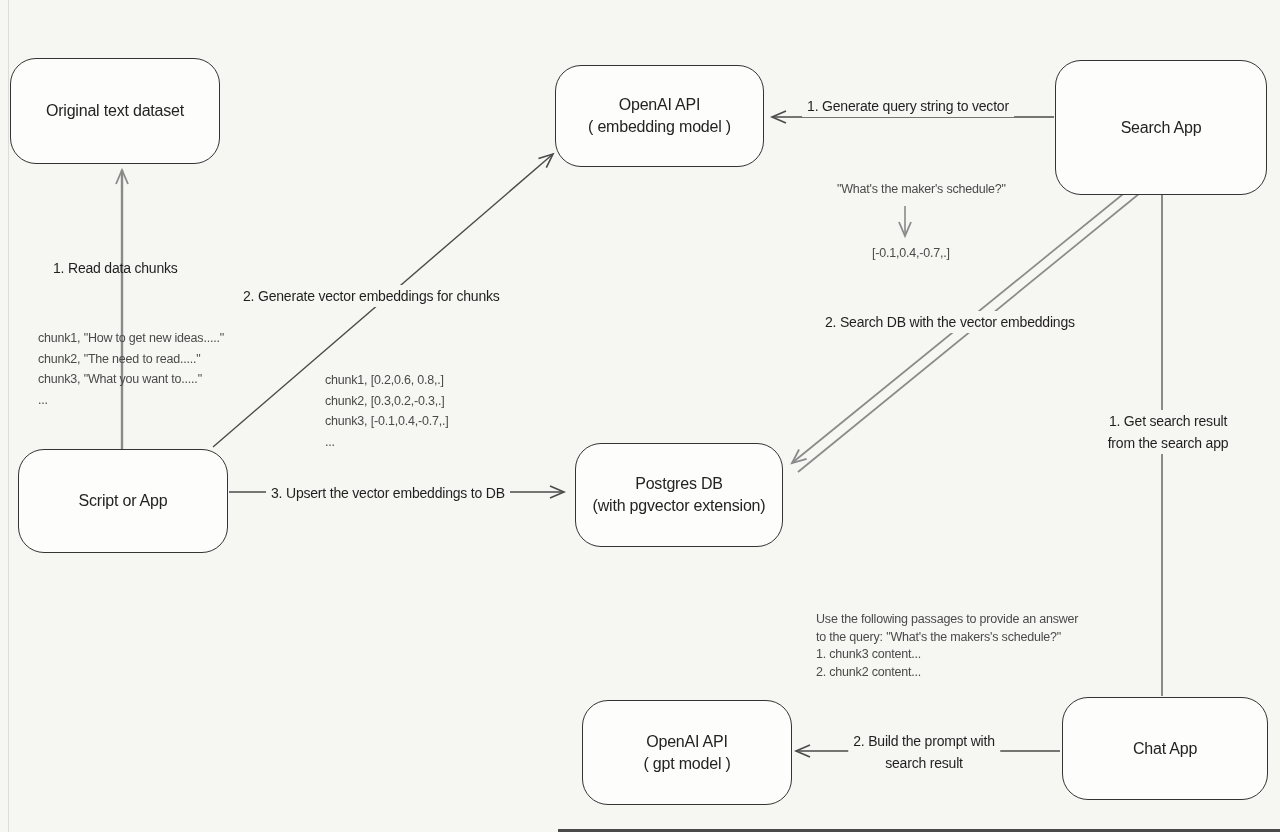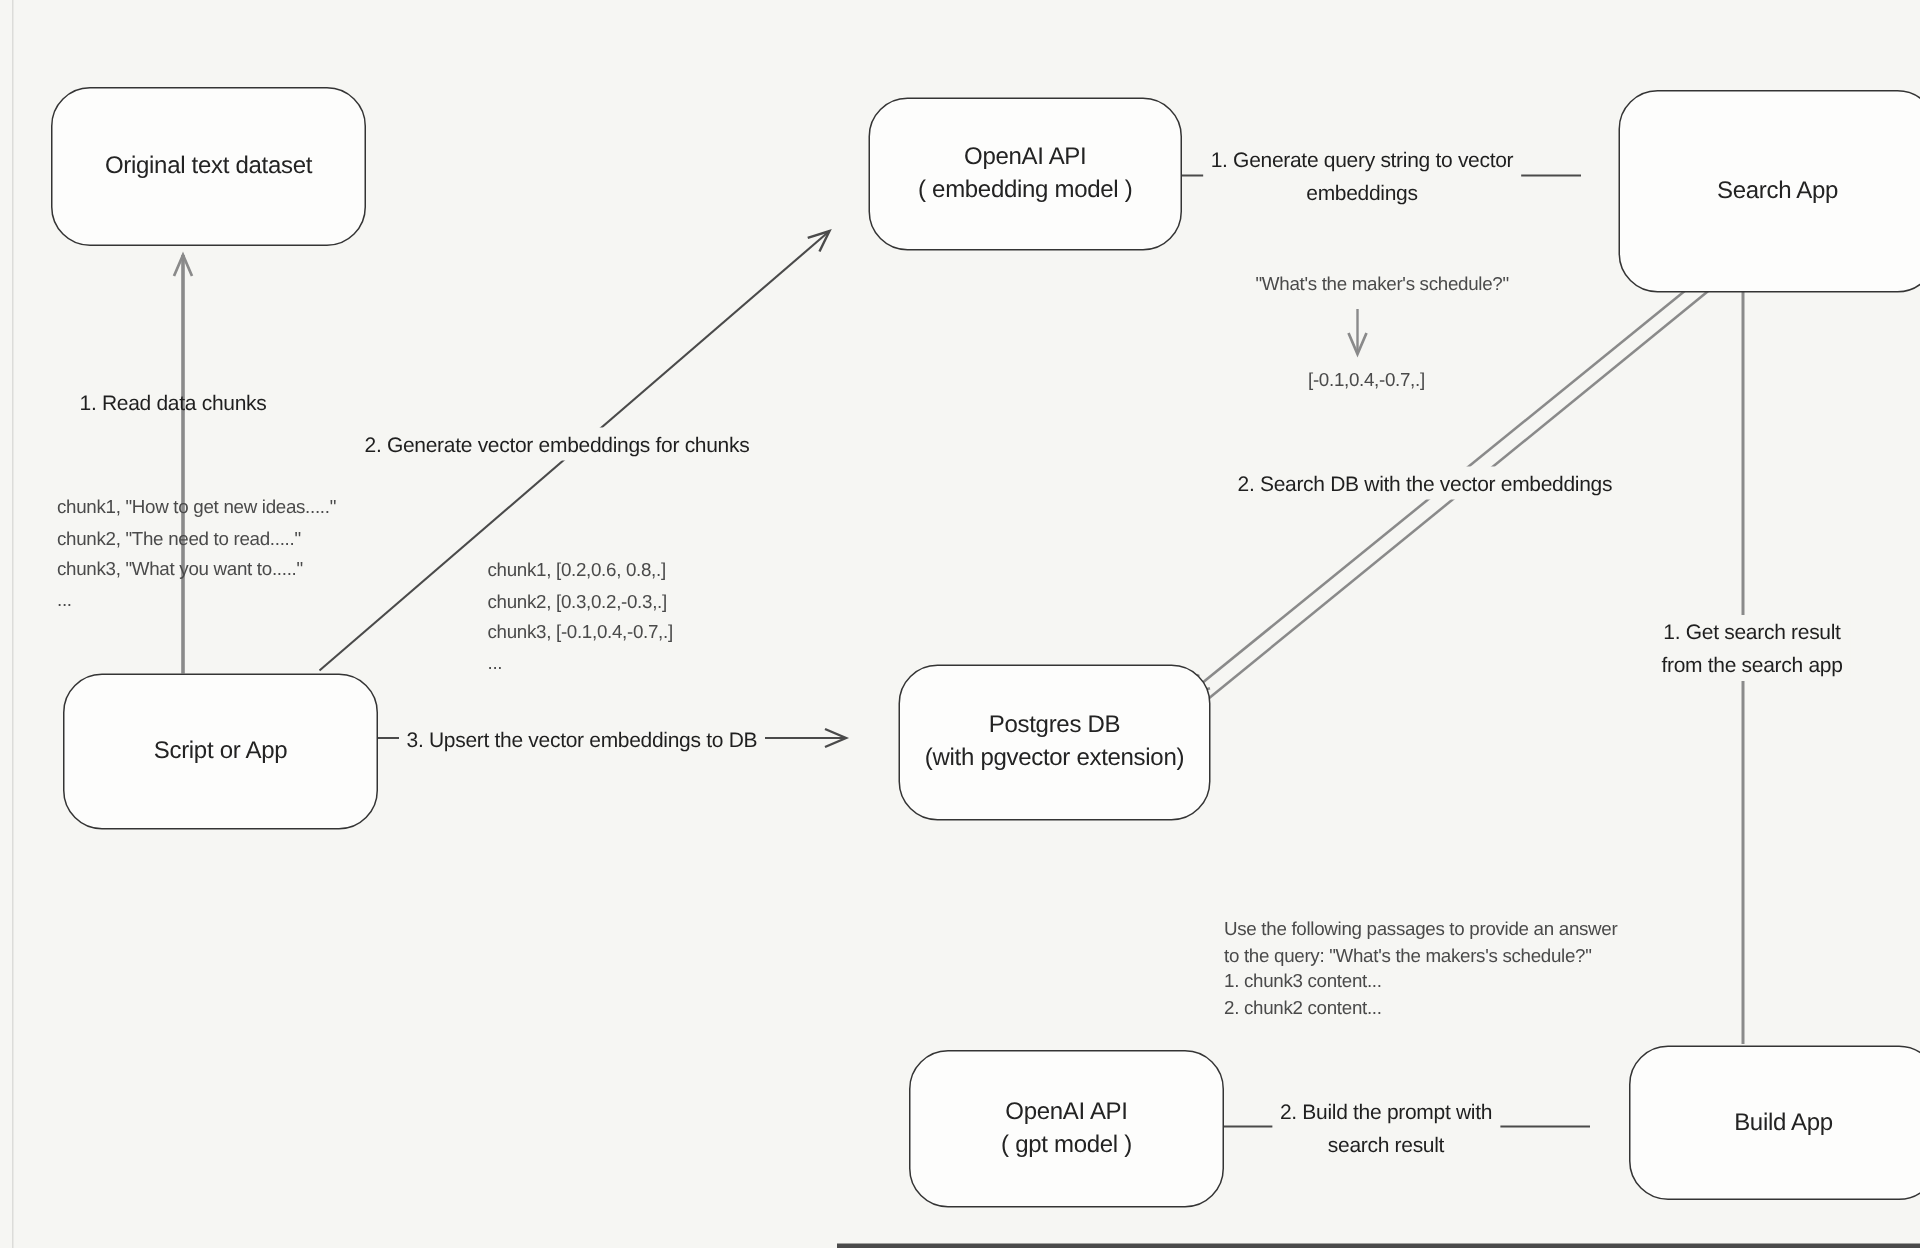--- a/index.html
+++ b/index.html
@@ -18,21 +18,20 @@
   .bottom-bar{position:absolute;left:558px;right:0;bottom:0;height:3px;background:#4a4a4a;z-index:5;}
   .node{
     position:absolute;
     background:#fdfdfc;
     border:1.6px solid #343434;
     border-radius:26px;
     display:flex;flex-direction:column;
     align-items:center;justify-content:center;
     z-index:3;
     box-sizing:border-box;
-    margin-left:24px;
   }
   .node-line{
     font-size:16px;color:#232323;line-height:22px;
     letter-spacing:-0.2px;white-space:nowrap;
   }
   .edge-label{
     position:absolute;z-index:2;
     font-size:14px;color:#1f1f1f;letter-spacing:-0.2px;
     line-height:22px;white-space:nowrap;
   }
@@ -94,32 +93,31 @@
     <div class="node-line">Postgres DB</div>
     <div class="node-line">(with pgvector extension)</div>
   </div>
 
   <div class="node" style="left:582px;top:700px;width:210px;height:105px">
     <div class="node-line">OpenAI API</div>
     <div class="node-line">( gpt model )</div>
   </div>
 
   <div class="node" style="left:1062px;top:697px;width:206px;height:103px">
-    <div class="node-line">Build App</div>
+    <div class="node-line">Chat App</div>
   </div>
 
   <div class="edge-label" style="left:53px;top:257px">1. Read data chunks</div>
 
   <div class="edge-label bg" style="left:238px;top:285px">2. Generate vector embeddings for chunks</div>
 
   <div class="edge-label bg" style="left:266px;top:482px">3. Upsert the vector embeddings  to DB</div>
 
   <div class="edge-label bg center" style="left:908px;top:95px">
     <div>1. Generate query string to vector</div>
-    <div>embeddings</div>
   </div>
 
   <div class="edge-label bg" style="left:820px;top:311px">2. Search DB with the vector embeddings</div>
 
   <div class="edge-label bg center" style="left:1168px;top:410px">
     <div>1. Get search result</div>
     <div>from the search app</div>
   </div>
 
   <div class="edge-label bg center" style="left:924px;top:730px">

